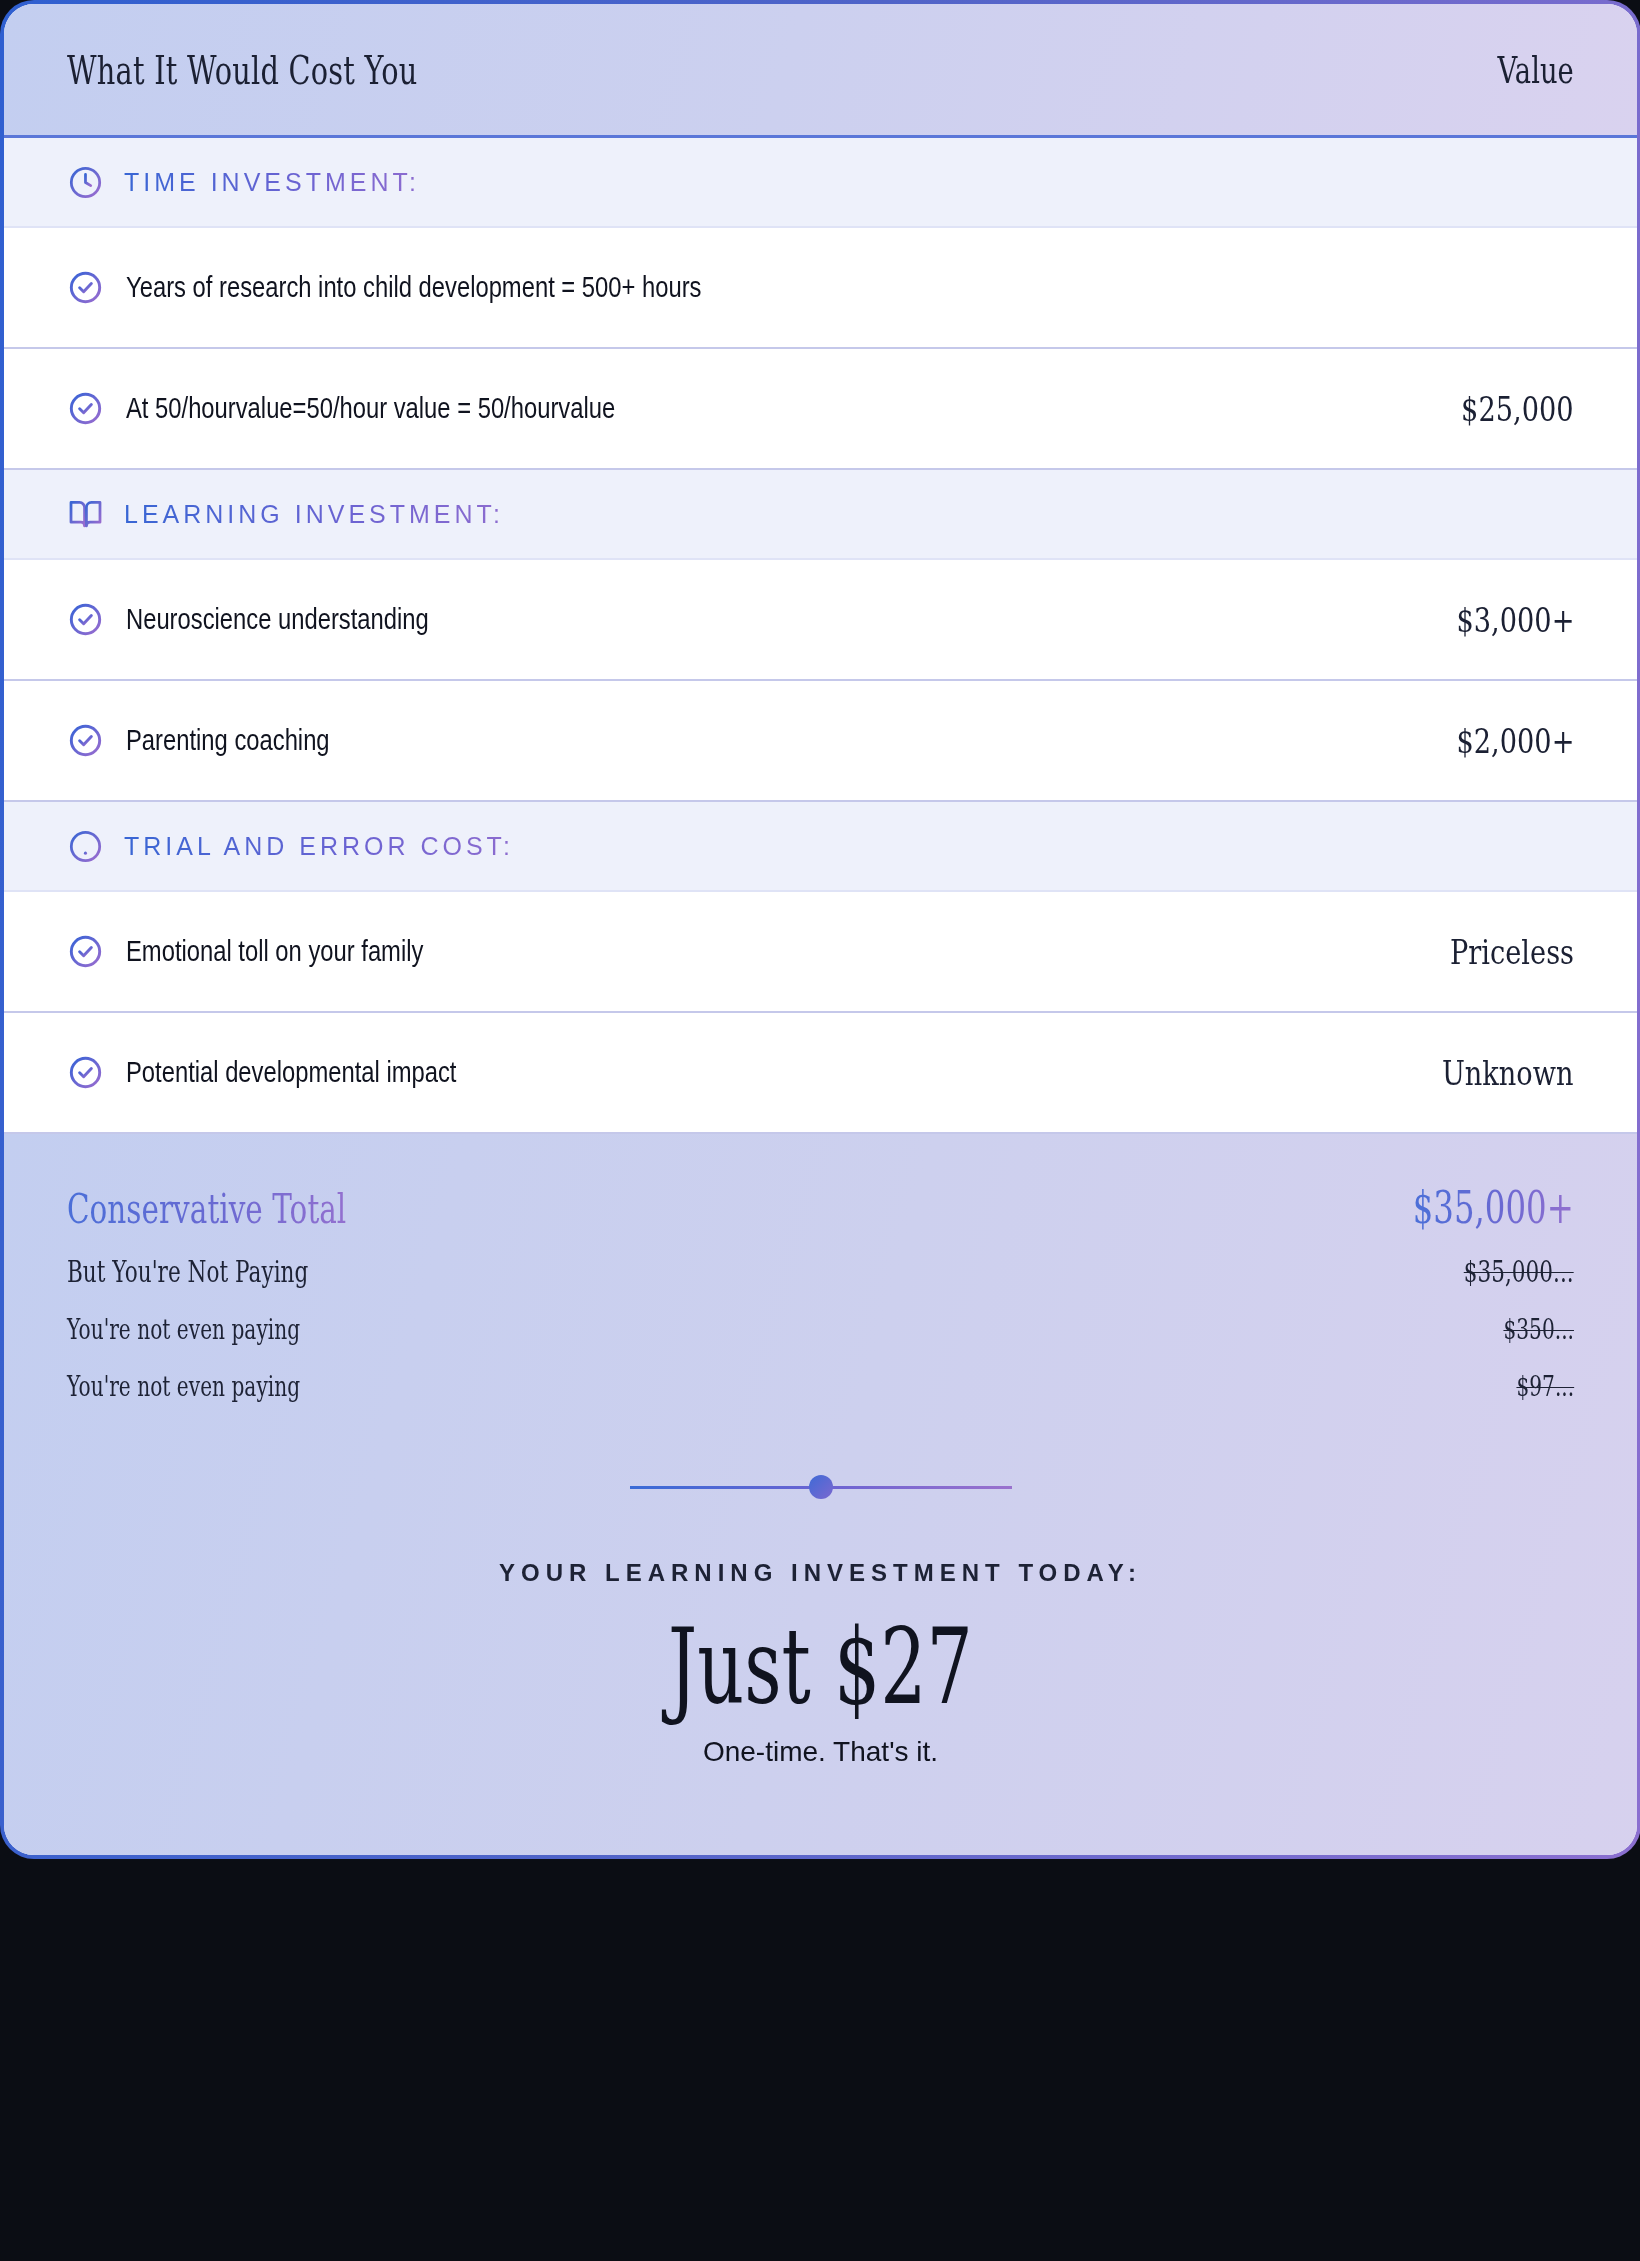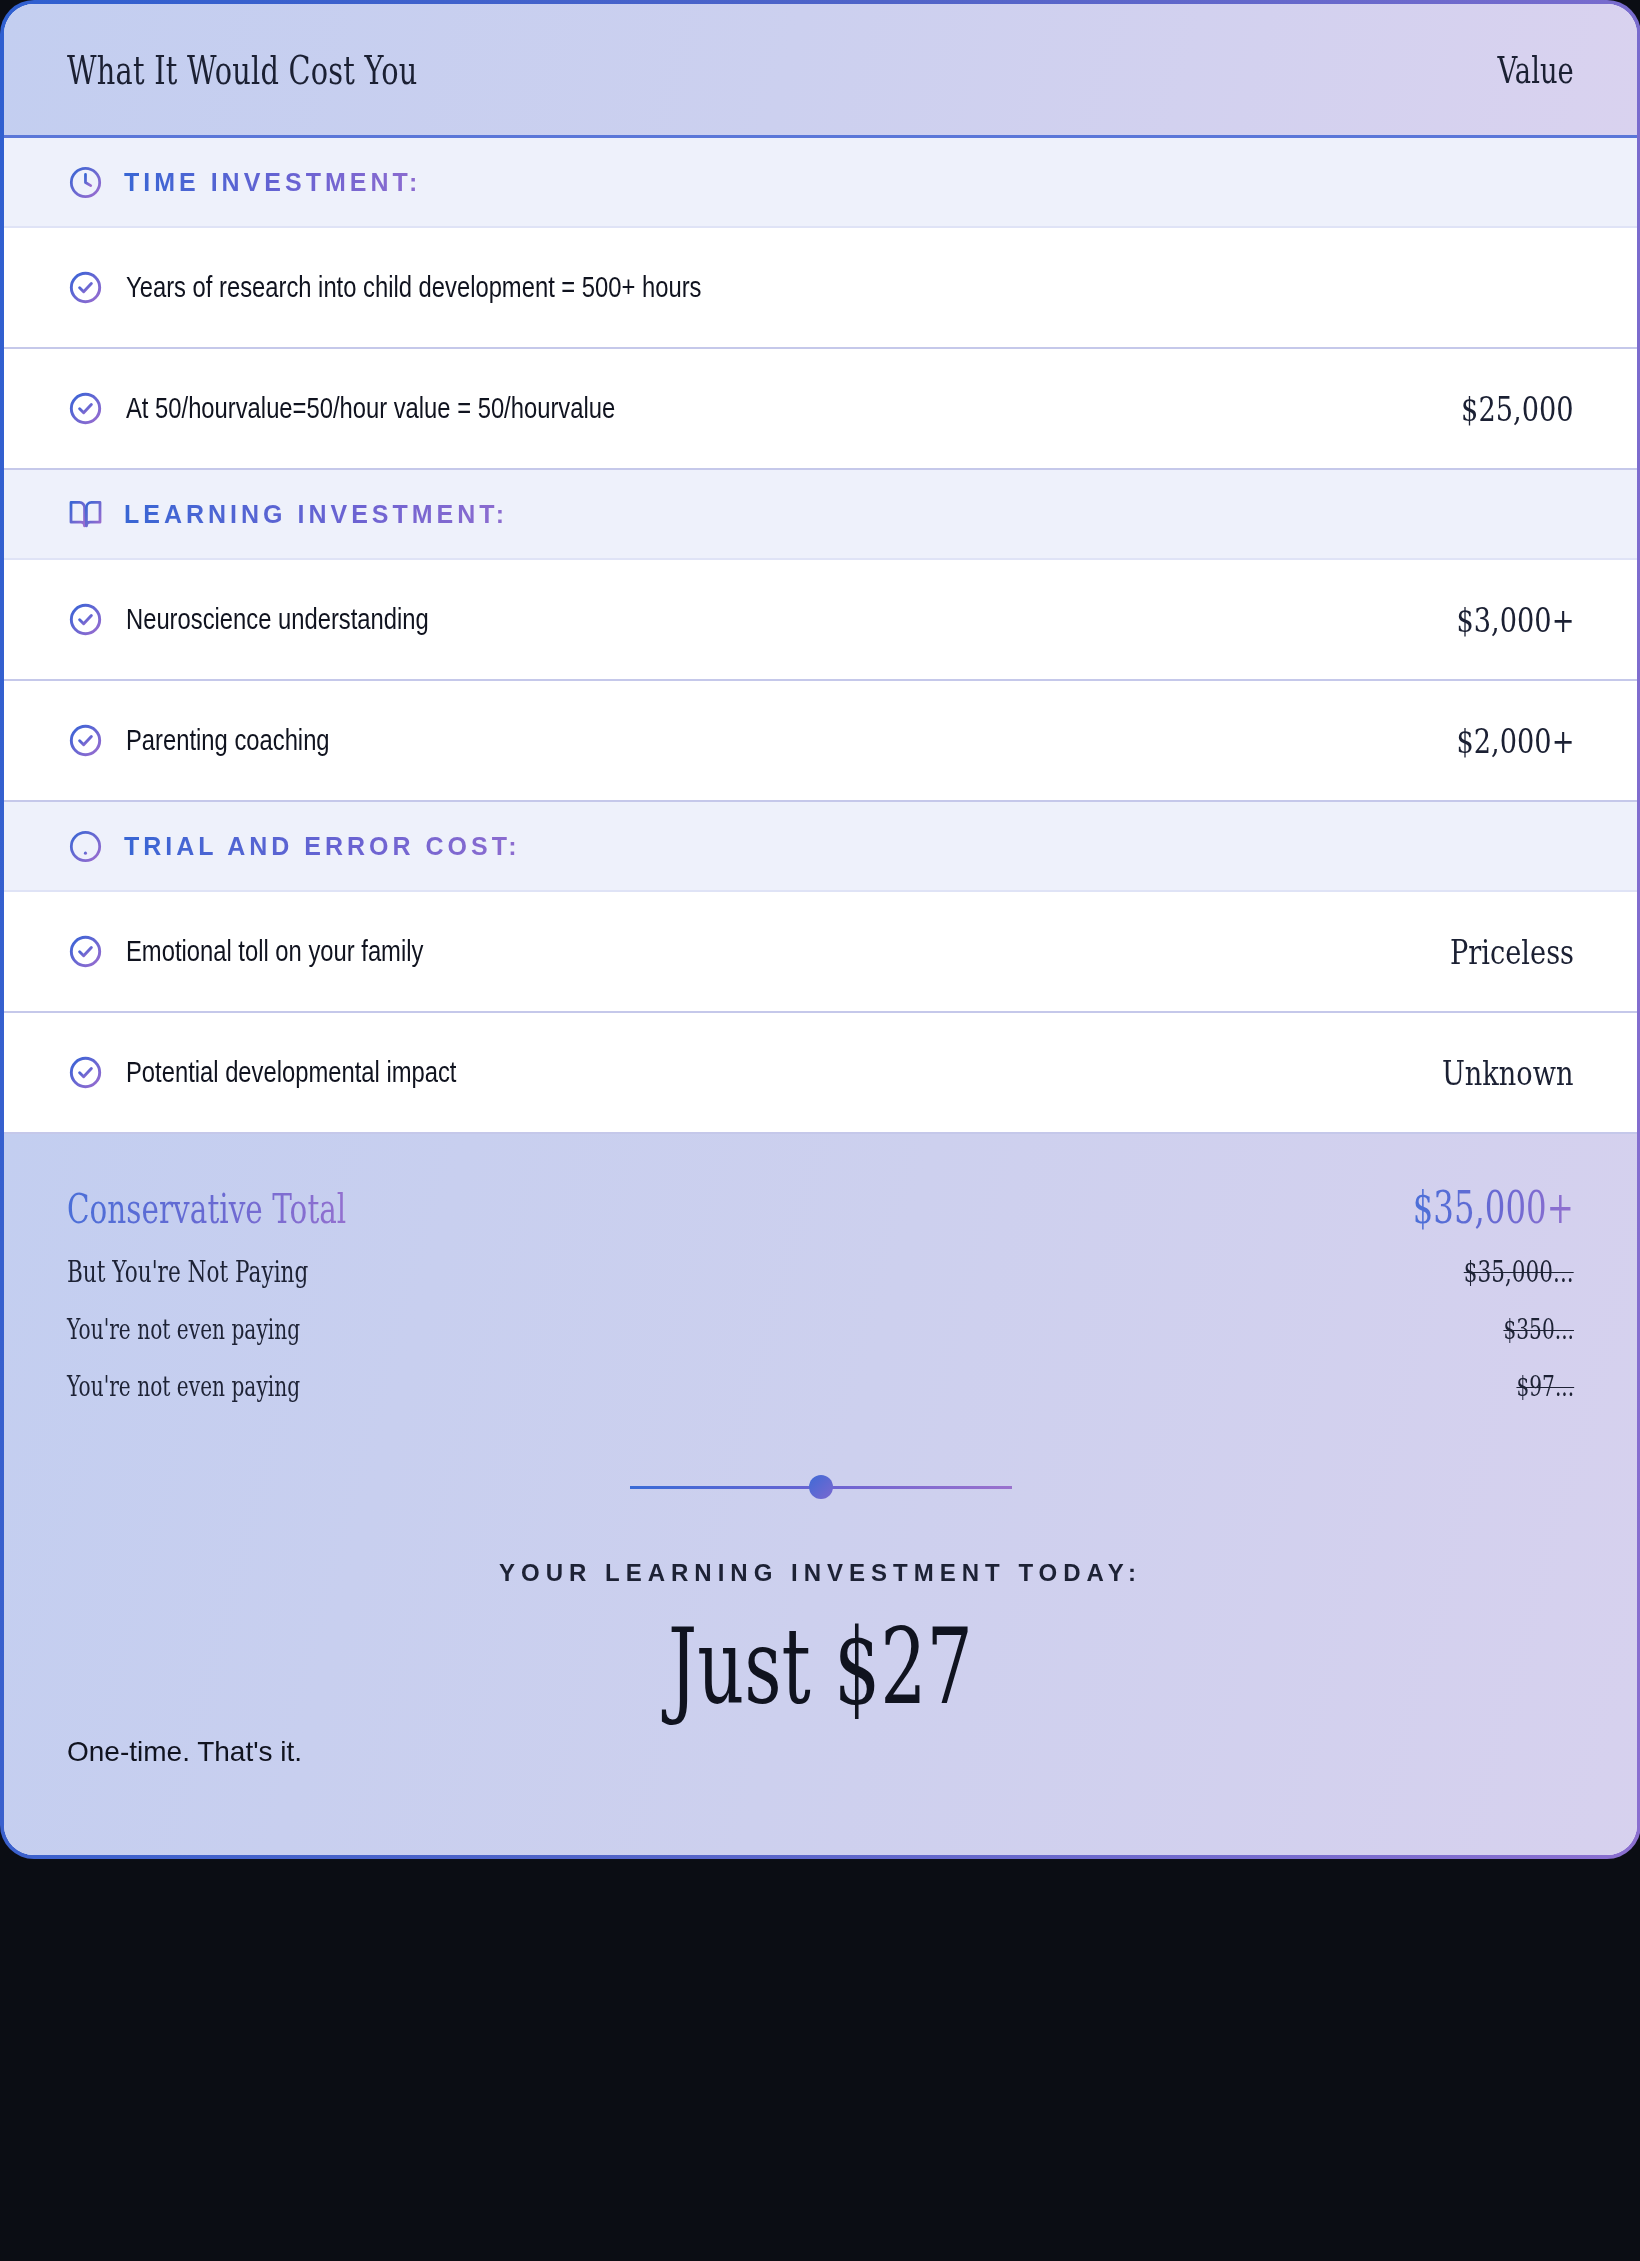--- a/index.html
+++ b/index.html
@@ -65,21 +65,21 @@
   }
   .sec-icon {
     width: 37px; height: 37px;
     margin-right: 20px;
     flex: 0 0 auto;
     display: block;
   }
   .sec-label {
     font-family: "Liberation Sans", sans-serif;
     font-size: 25px;
-    font-weight: 700;
+    font-weight: 400;
     letter-spacing: 4px;
     background: linear-gradient(90deg, #3866d4 0%, #6c63d2 60%, #8d6ccf 100%);
     -webkit-background-clip: text;
     background-clip: text;
     color: transparent;
     white-space: nowrap;
   }
 
   
   .row {
@@ -202,20 +202,21 @@
   .cta-price {
     text-align: center;
     font-family: "DejaVu Serif", serif;
     font-size: 104px;
     color: #10131f;
     line-height: 1.12;
     margin-top: 22.4px;
     transform: scaleX(0.70);
   }
   .cta-sub {
+    text-align: center;
     font-family: "Liberation Sans", sans-serif;
     font-size: 28px;
     color: #10131f;
     margin-top: 10.5px;
   }
 </style>
 </head>
 <body>
 
 <div id="card">

